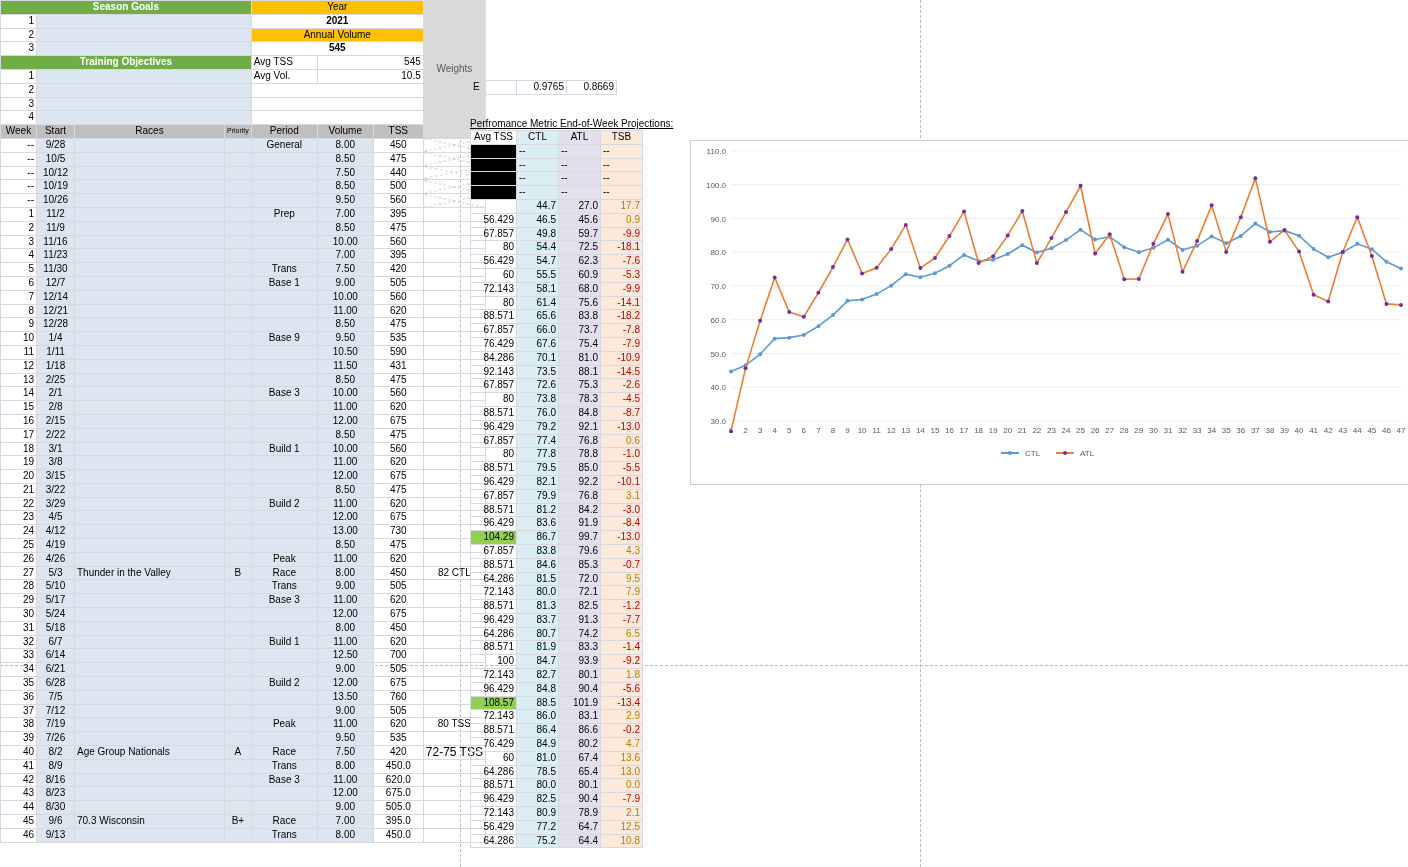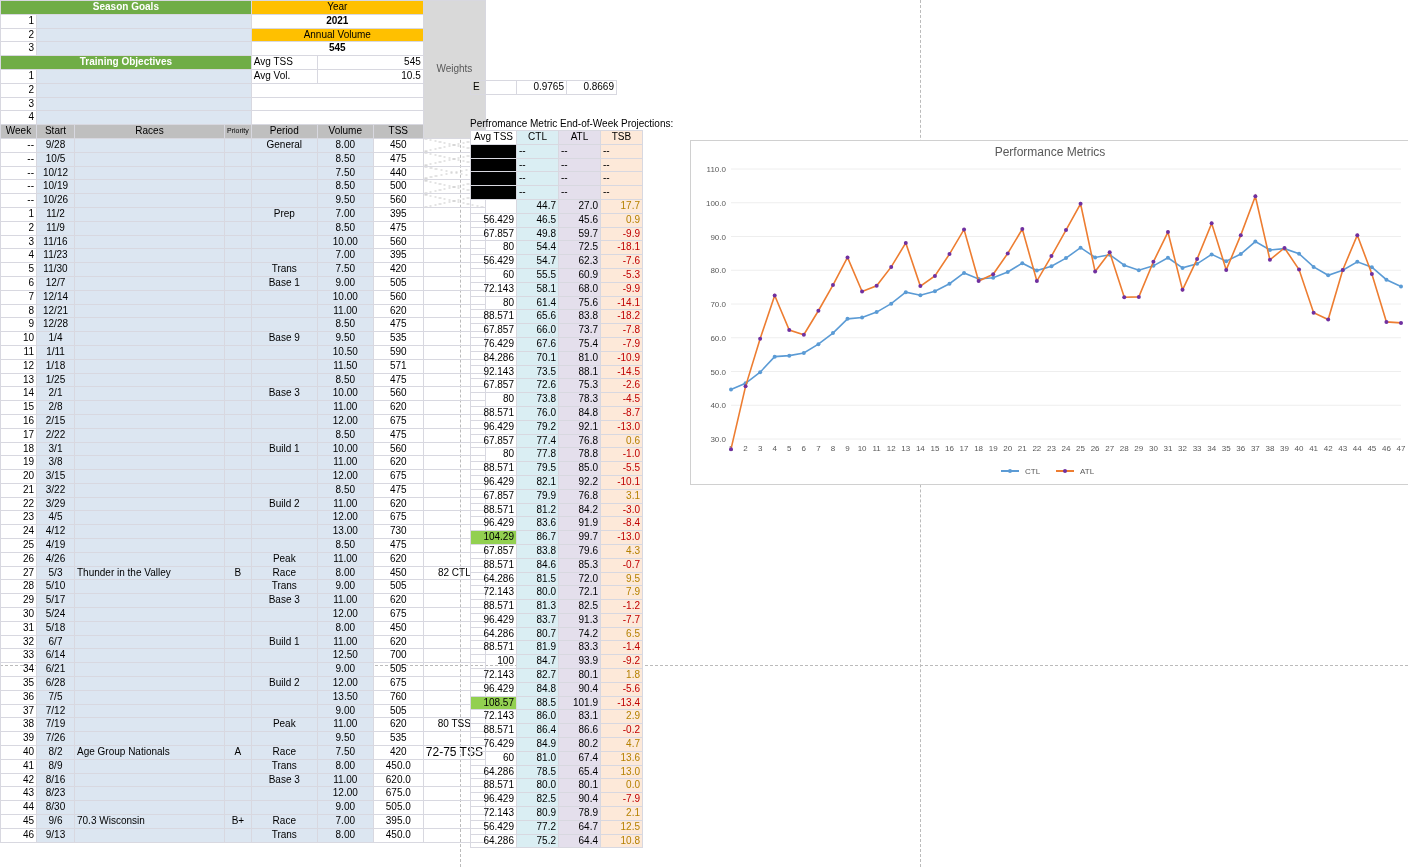--- a/index.html
+++ b/index.html
@@ -302,26 +302,26 @@
     <td class="ctr">590</td>
     <td class="ctr" style="font-size:8px"></td>
           </tr>
           <tr>
     <td class="num">12</td>
     <td class="ctr lightblue">1/18</td>
     <td class="lightblue"></td>
     <td class="lightblue ctr"></td>
     <td class="ctr lightblue"></td>
     <td class="ctr lightblue">11.50</td>
-    <td class="ctr">571</td>
+    <td class="ctr">431</td>
     <td class="ctr" style="font-size:8px"></td>
           </tr>
           <tr>
     <td class="num">13</td>
-    <td class="ctr lightblue">1/25</td>
+    <td class="ctr lightblue">2/25</td>
     <td class="lightblue"></td>
     <td class="lightblue ctr"></td>
     <td class="ctr lightblue"></td>
     <td class="ctr lightblue">8.50</td>
     <td class="ctr">475</td>
     <td class="ctr" style="font-size:8px"></td>
           </tr>
           <tr>
     <td class="num">14</td>
     <td class="ctr lightblue">2/1</td>
@@ -661,21 +661,21 @@
       <tbody>
           <tr>
         <td style="width:46px">E</td>
         <td style="width:50px" class="num">0.9765</td>
         <td style="width:50px" class="num">0.8669</td>
       </tr>
     </tbody>
       </table>
   </div>
 
-  <div id="block-b2" style="font-size:10px;">Perfromance Metric End-of-Week Projections:</div>
+  <div id="block-b2" style="font-size:10px;text-decoration:underline;">Perfromance Metric End-of-Week Projections:</div>
 
   <div id="block-c">
     <table id="tbl-c">
       <colgroup>
           <col class="c1">
           <col class="c2">
           <col class="c3">
           <col class="c4">
         </colgroup>
       <tbody>
@@ -991,21 +991,20 @@
     <td class="num ">64.286</td>
     <td class="num ctlcol">75.2</td>
     <td class="num atlcol">64.4</td>
     <td class="num tsbcol pos">10.8</td>
           </tr>
         </tbody>
     </table>
   </div>
 
   <div id="chart-box">
-    <div class="chart-title">Performance Metrics</div>
     <svg id="chart-svg" width="720" height="320">
         <line x1="40" y1="280" x2="710" y2="280" stroke="#eee"></line>
         <text x="35" y="283" text-anchor="end">30.0</text>
         <line x1="40" y1="246.25" x2="710" y2="246.25" stroke="#eee"></line>
         <text x="35" y="249.25" text-anchor="end">40.0</text>
         <line x1="40" y1="212.5" x2="710" y2="212.5" stroke="#eee"></line>
         <text x="35" y="215.5" text-anchor="end">50.0</text>
         <line x1="40" y1="178.75" x2="710" y2="178.75" stroke="#eee"></line>
         <text x="35" y="181.75" text-anchor="end">60.0</text>
         <line x1="40" y1="145" x2="710" y2="145" stroke="#eee"></line>

